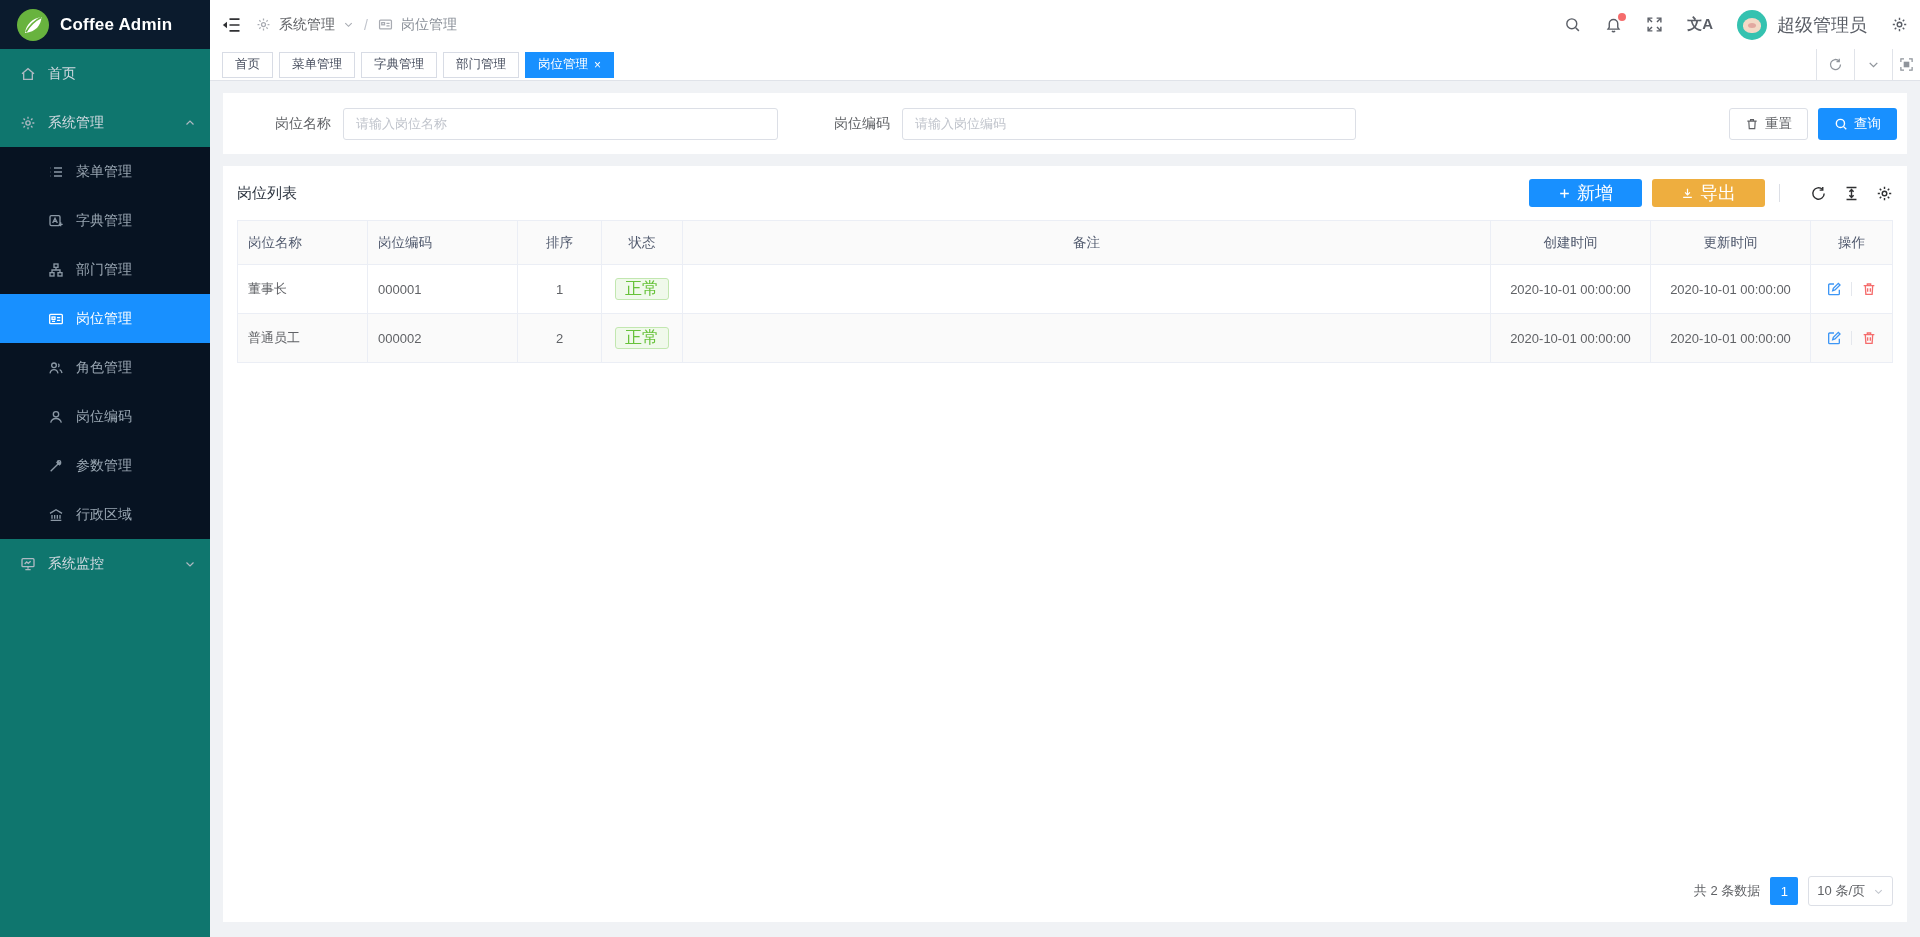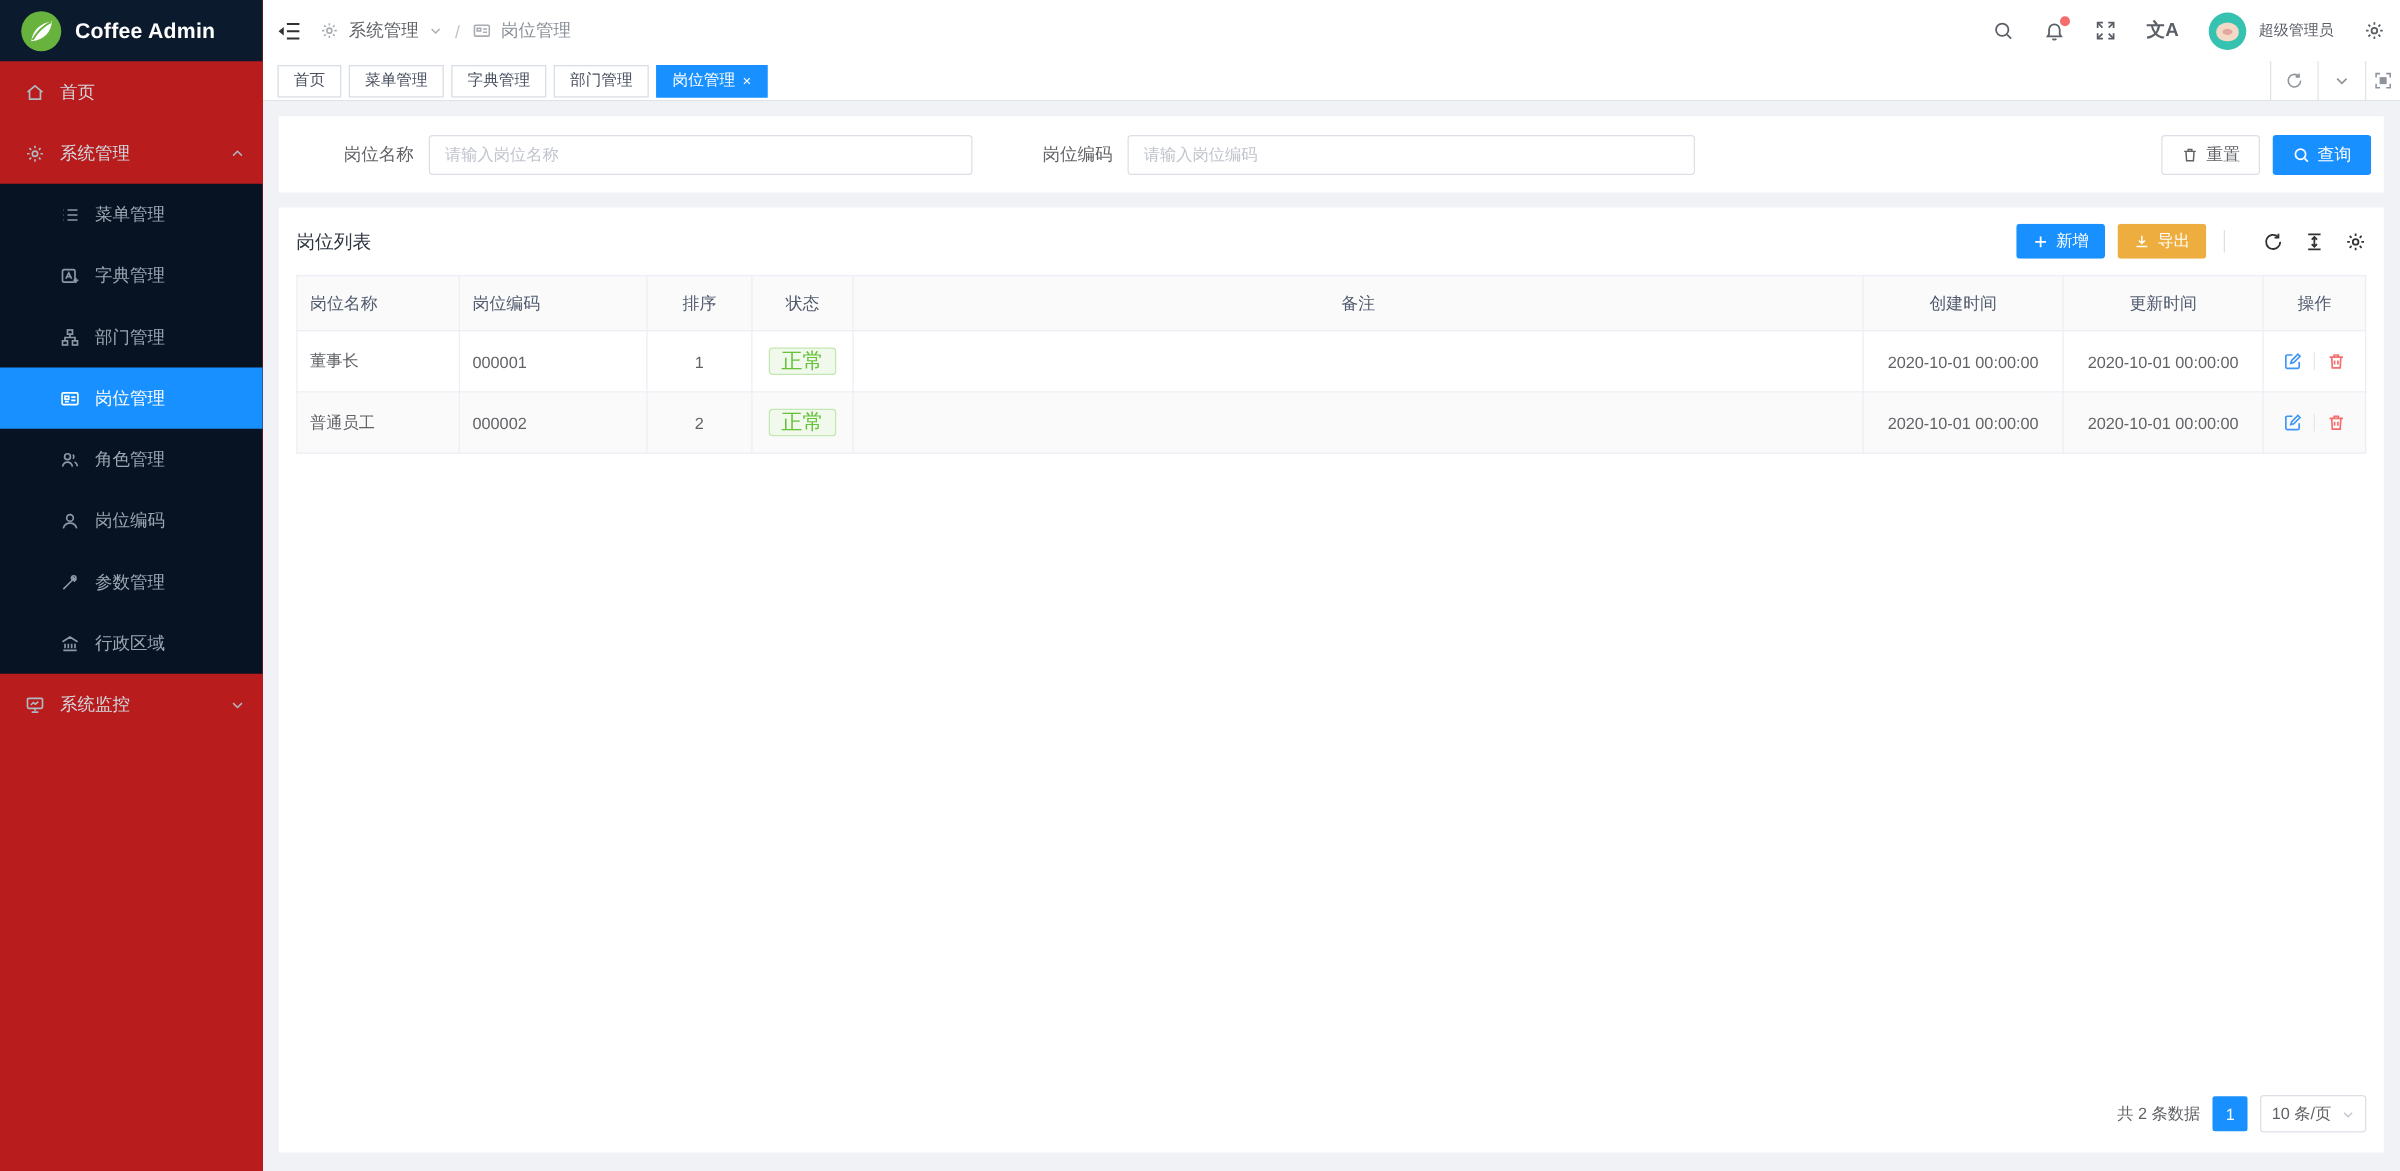--- a/index.html
+++ b/index.html
@@ -1,21 +1,21 @@
 <!DOCTYPE html>
 <html><head>
 <meta charset="utf-8">
 <style>
   * { box-sizing: border-box; margin: 0; padding: 0; }
   html,body { width:1920px; height:937px; overflow:hidden; }
   body { font-family:"Liberation Sans", sans-serif; background:#f0f2f5; color:#303133; }
   svg { display:block; }
 
   
-  .sidebar { position:fixed; left:0; top:0; width:210px; height:937px; background:#b91c1c; z-index:10; }
+  .sidebar { position:fixed; left:0; top:0; width:210px; height:937px; background:#0f766e; z-index:10; }
   .logo { height:49px; display:flex; align-items:center; padding-left:16px; gap:10px; background:#0b1b2d; }
   .logo-title { color:#ffffff; font-size:17px; font-weight:bold; letter-spacing:.2px; }
   .menu-item { height:49px; display:flex; align-items:center; gap:12px; padding-left:20px; padding-right:14px;
                color:#d3dae1; font-size:14px; cursor:pointer; }
   .menu-item .mi-icon { color:#aeb9c2; }
   .menu-item .chev { margin-left:auto; color:#aeb9c2; }
   .submenu { background:#071322; }
   .submenu .menu-item { padding-left:48px; color:#9aa7b3; }
   .submenu .menu-item .mi-icon { color:#8b98a5; }
   .submenu .menu-item.active { background:#1890ff; color:#ffffff; }
@@ -33,21 +33,21 @@
   .crumb .sep { color:#c0c4cc; margin:0 2px; }
   .crumb .c-last { color:#8a9099; }
   .nav-right { margin-left:auto; display:flex; align-items:center; gap:24px; }
   .nav-ic { color:#5a5e66; cursor:pointer; position:relative; }
   .bell-dot { position:absolute; top:-3px; right:-4px; width:8px; height:8px; border-radius:50%; background:#f56c6c; }
   .translate { font-size:15px; font-weight:bold; color:#5a5e66; cursor:pointer; }
   .user-block { display:flex; align-items:center; gap:10px; cursor:pointer; }
   .avatar { width:30px; height:30px; border-radius:50%; background:#35c2b0; position:relative; overflow:hidden; }
   .avatar::after { content:""; position:absolute; left:6px; top:8px; width:18px; height:15px; border-radius:50% 50% 45% 45%; background:#f3d9c6; }
   .avatar::before { content:""; position:absolute; left:11px; top:13px; width:8px; height:5px; border-radius:50%; background:#e2a8a0; z-index:1; }
-  .user-name { font-size:12px; color:#5a5e66; }
+  .user-name { font-size:18px; color:#5a5e66; }
 
   
   .tags { height:32px; background:#fff; border-bottom:1px solid #e0e3e9; display:flex; align-items:center; padding-left:12px; flex:0 0 auto; }
   .tag { height:26px; display:flex; align-items:center; gap:6px; padding:0 12px; margin-right:6px; border:1px solid #d8dce5;
          background:#fff; color:#495060; font-size:12.5px; cursor:pointer; }
   .tag.active { background:#1890ff; border-color:#1890ff; color:#fff; }
   .tag .x { font-size:12px; line-height:1; }
   .tags-right { margin-left:auto; display:flex; align-items:stretch; height:32px; }
   .tags-ic { width:38px; display:flex; align-items:center; justify-content:center; border-left:1px solid #e0e3e9; color:#8f949b; cursor:pointer; }
   .tags-ic.last { width:28px; }
@@ -64,21 +64,21 @@
   .search-btns { margin-left:auto; display:flex; gap:10px; }
   .btn { height:32px; display:inline-flex; align-items:center; justify-content:center; gap:6px; border-radius:3px;
          font-size:13.5px; cursor:pointer; padding:0 15px; border:1px solid transparent; }
   .btn-plain { background:#fff; border-color:#dcdfe6; color:#606266; }
   .btn-primary { background:#1890ff; color:#fff; }
 
   .table-card { height:756px; position:relative; padding:0 14px; }
   .panel-head { height:54px; display:flex; align-items:center; }
   .panel-title { font-size:15px; color:#2d3540; }
   .head-tools { margin-left:auto; display:flex; align-items:center; }
-  .btn-sm { height:28px; font-size:13px; padding:0 12px;justify-content:flex-end; }
+  .btn-sm { height:28px; font-size:18px; padding:0 28px;justify-content:flex-end; }
   .btn-export { background:#eeae3f; color:#fff; margin-left:10px; }
   .v-divider { width:1px; height:18px; background:#dcdfe6; margin:0 14px; }
   .tool-ic { color:#303133; cursor:pointer; margin-left:16px; }
   .tool-ic:first-of-type { margin-left:0; }
 
   table.grid { width:100%; border-collapse:collapse; font-size:13px; color:#606266; }
   .grid th, .grid td { border:1px solid #ebeef5; height:44px; padding:0 10px; font-weight:normal; }
   .grid td { height:49px; }
   .grid th { background:#fafafa; color:#515a6e; font-size:13.5px; }
   .al { text-align:left; } .ac { text-align:center; }

